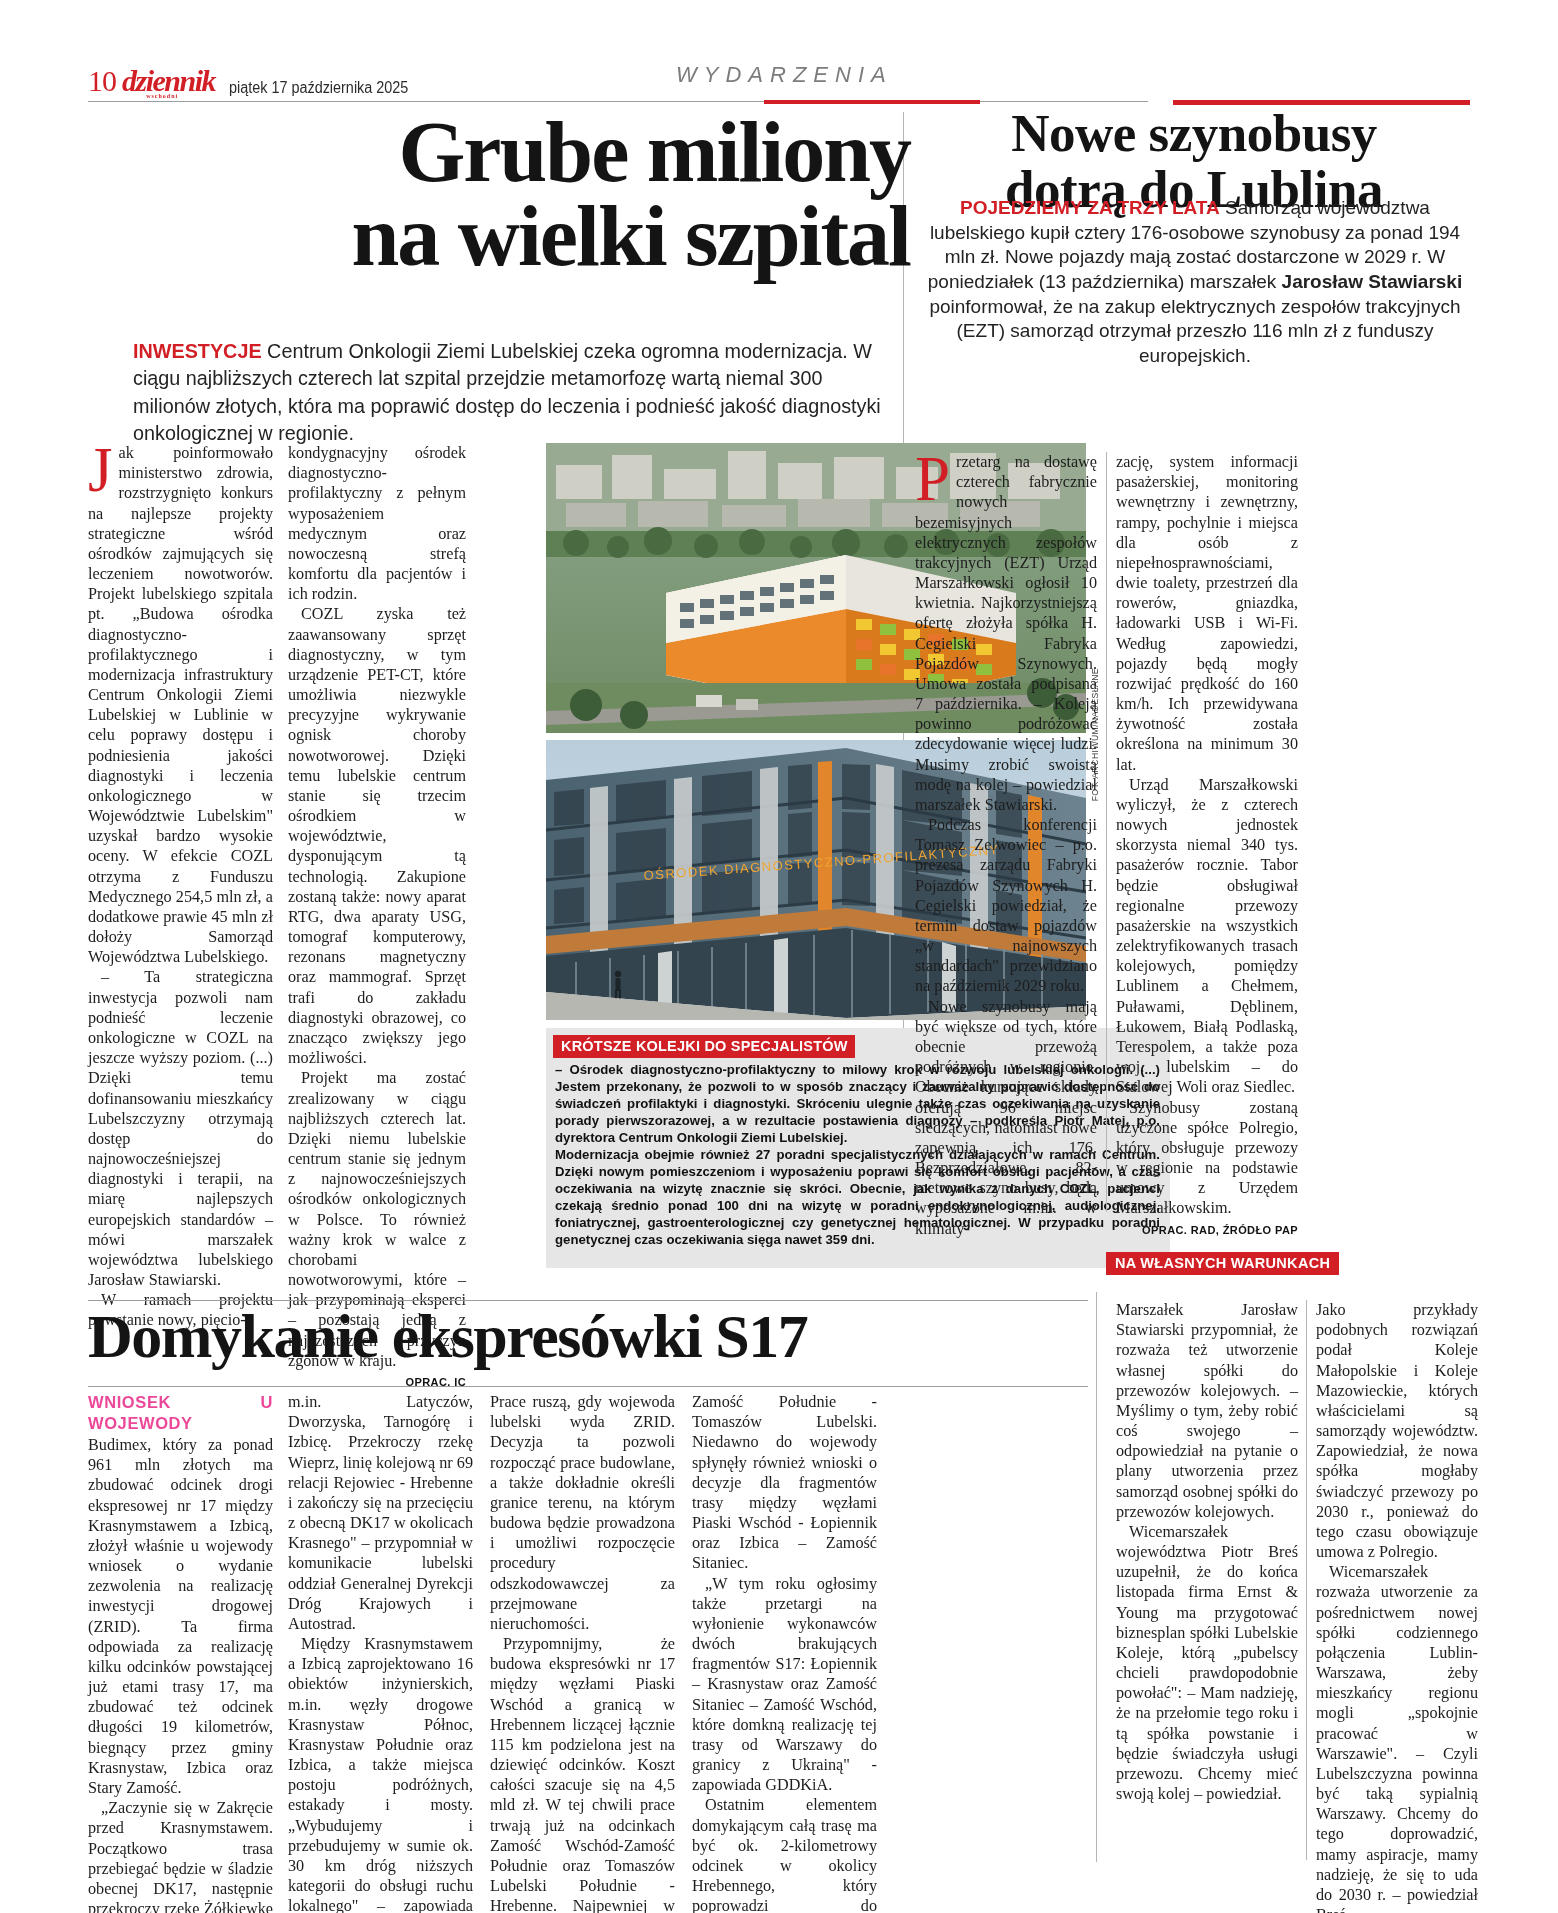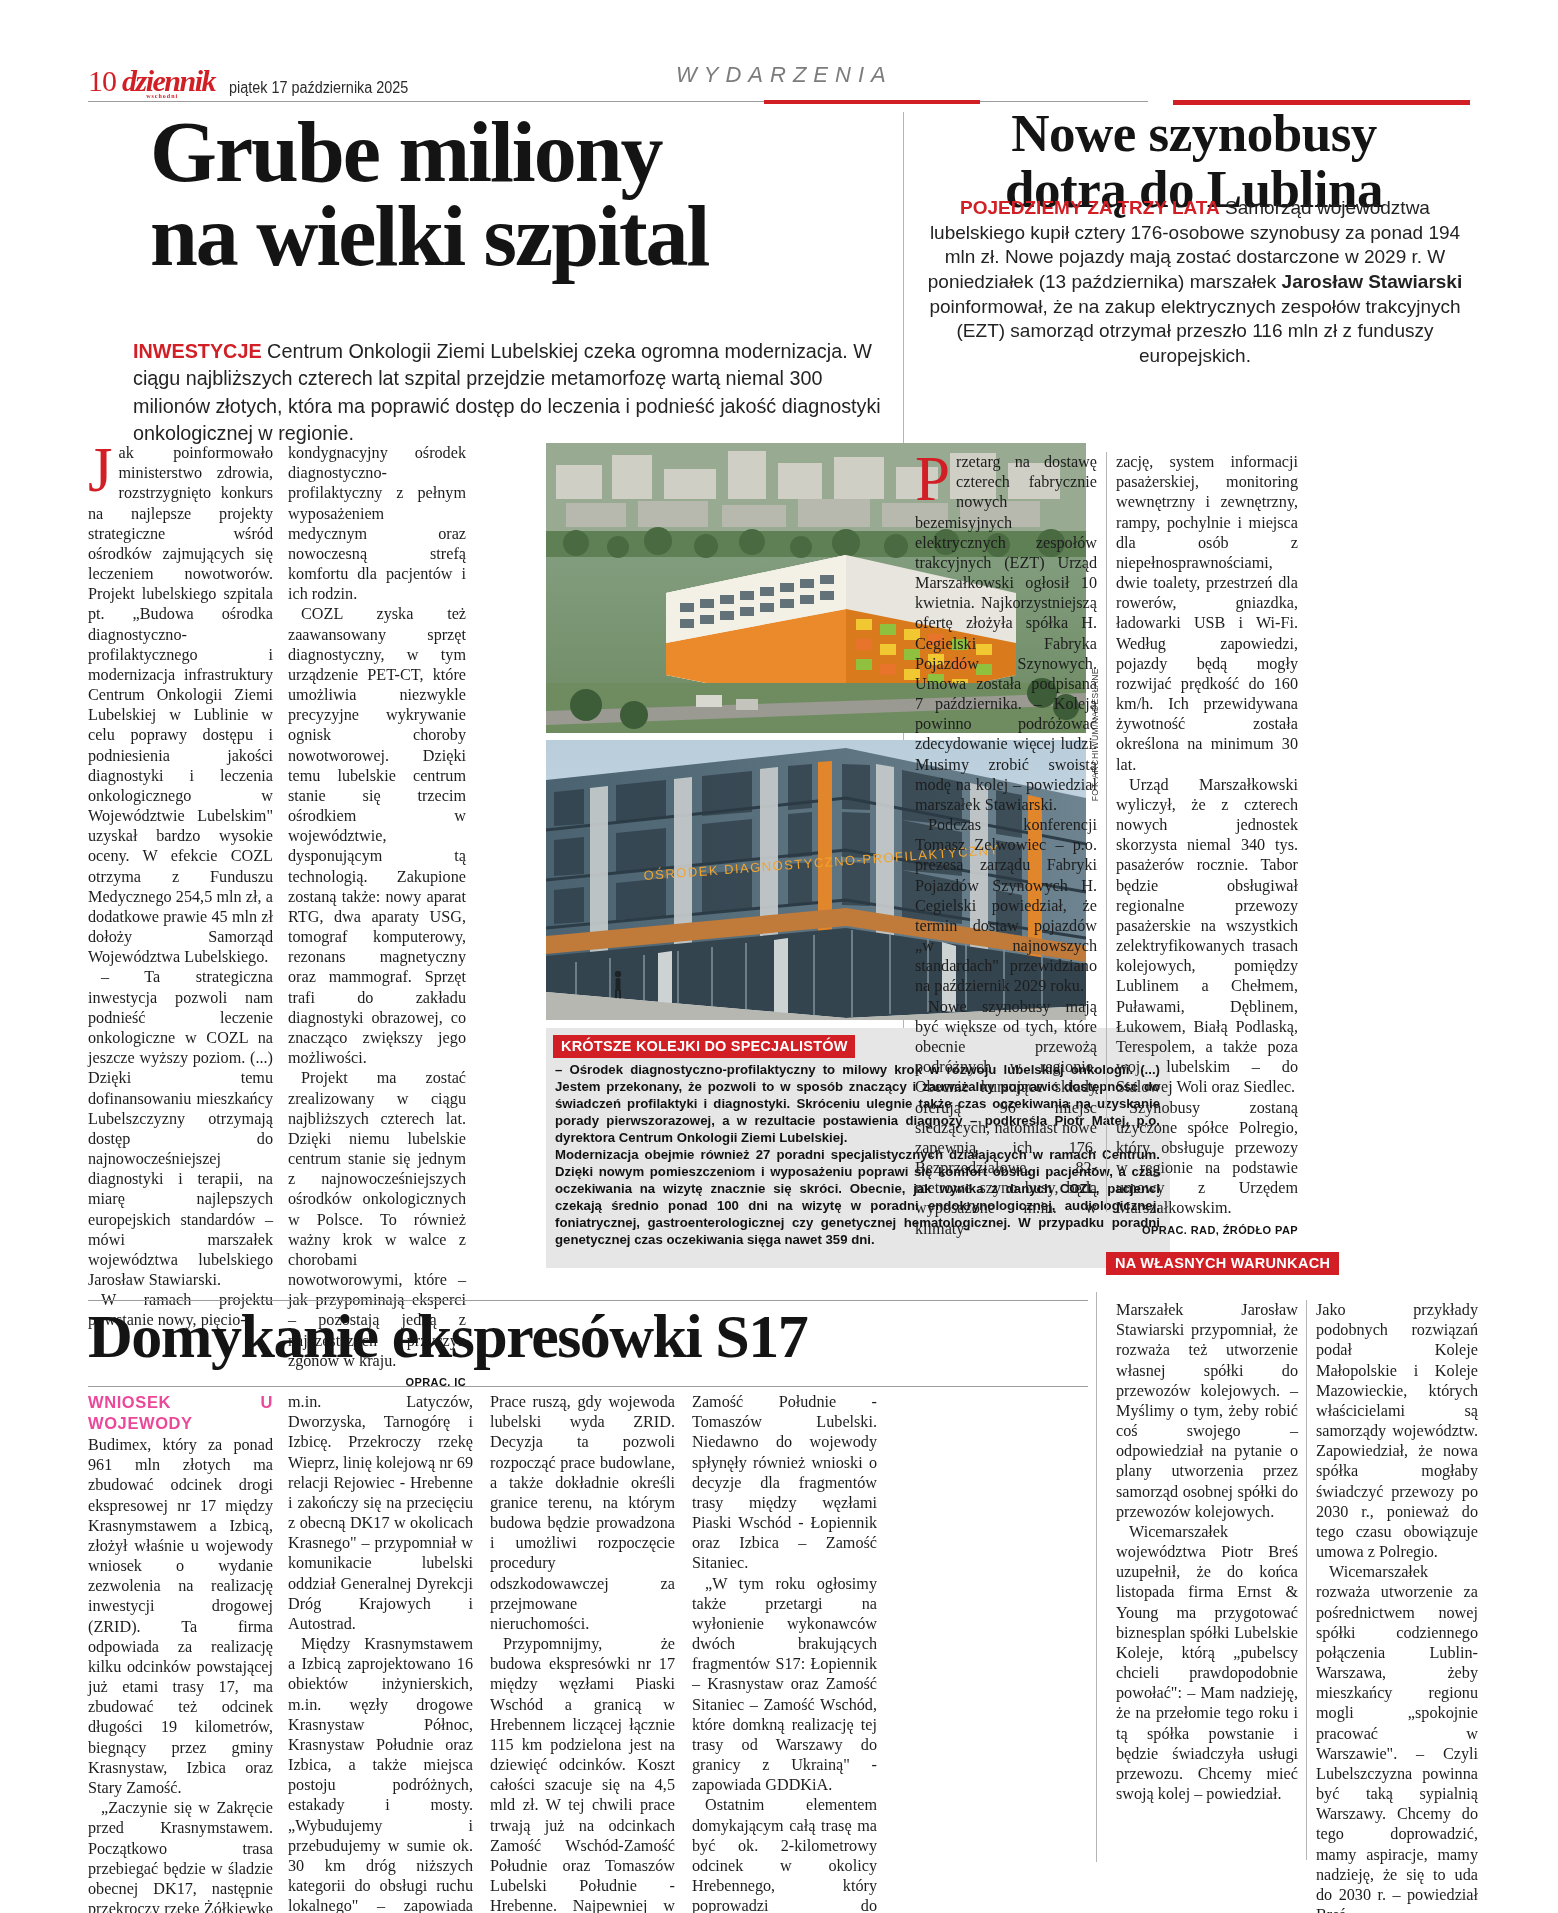--- a/index.html
+++ b/index.html
@@ -54,21 +54,21 @@
   .rule-red-right { position:absolute; left:1085px; top:0px; right:0; height:5px; background:#d21f26; }
 
   
   .vline { position:absolute; width:1px; background:#b5b5b5; }
 
   
   .main-head {
     position:absolute; left:150px; top:110px; width:760px;
     font-family:"Liberation Serif", serif;
     font-weight:700; font-size:86px; line-height:0.98;
-    letter-spacing:-2px; color:#141414;
+    letter-spacing:-2px; text-align:right; color:#141414;
   }
   .main-head .l2 { display:block; }
 
   .lead {
     position:absolute; left:133px; top:337px; width:775px;
     font-family:"Liberation Sans", sans-serif;
     font-size:20.5px; line-height:1.34; color:#232323;
     transform:scaleX(0.965); transform-origin:left top;
   }
   .kicker { color:#d21f26; font-weight:700; }

